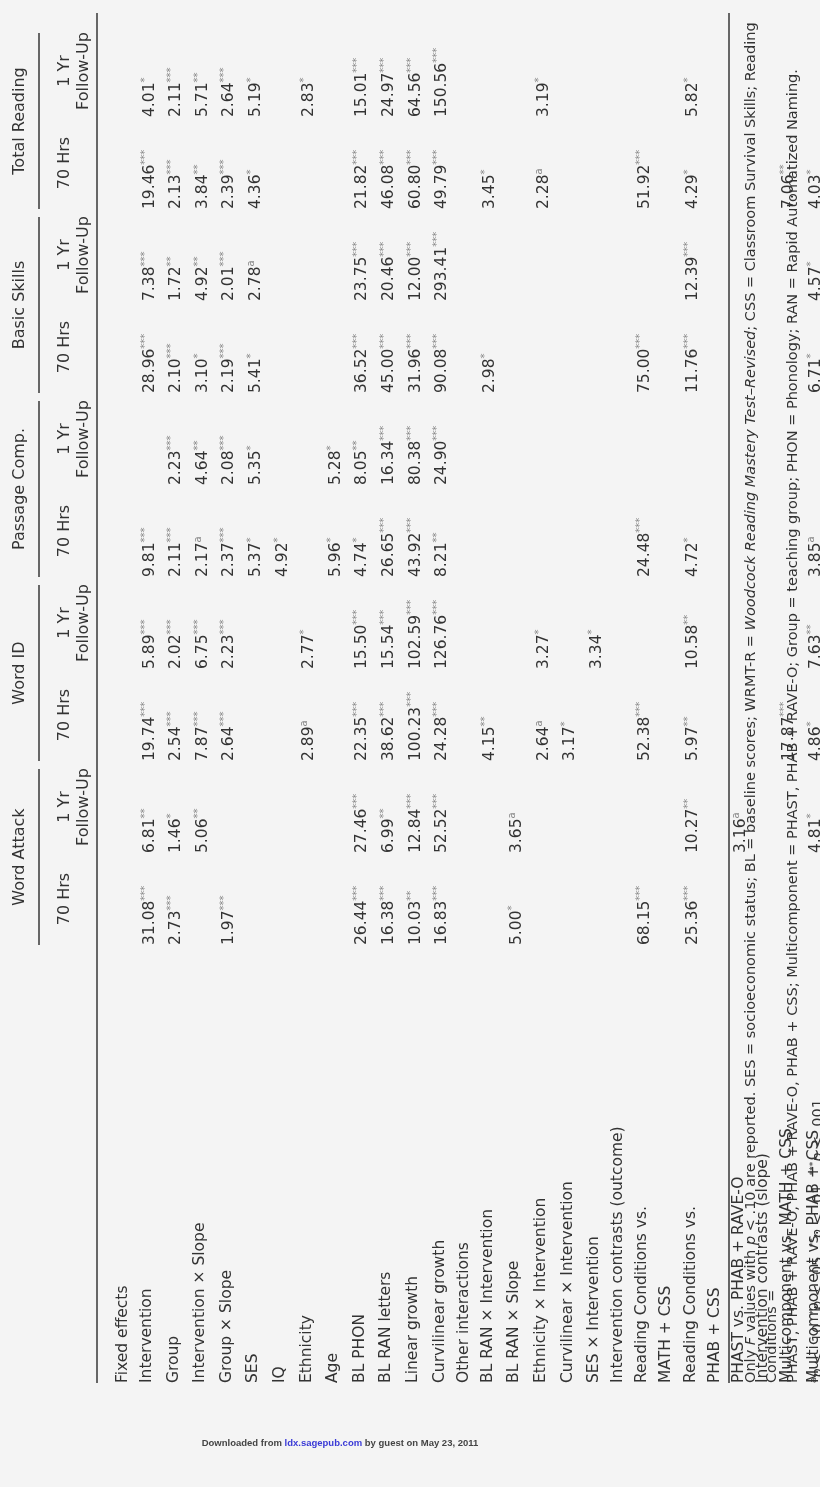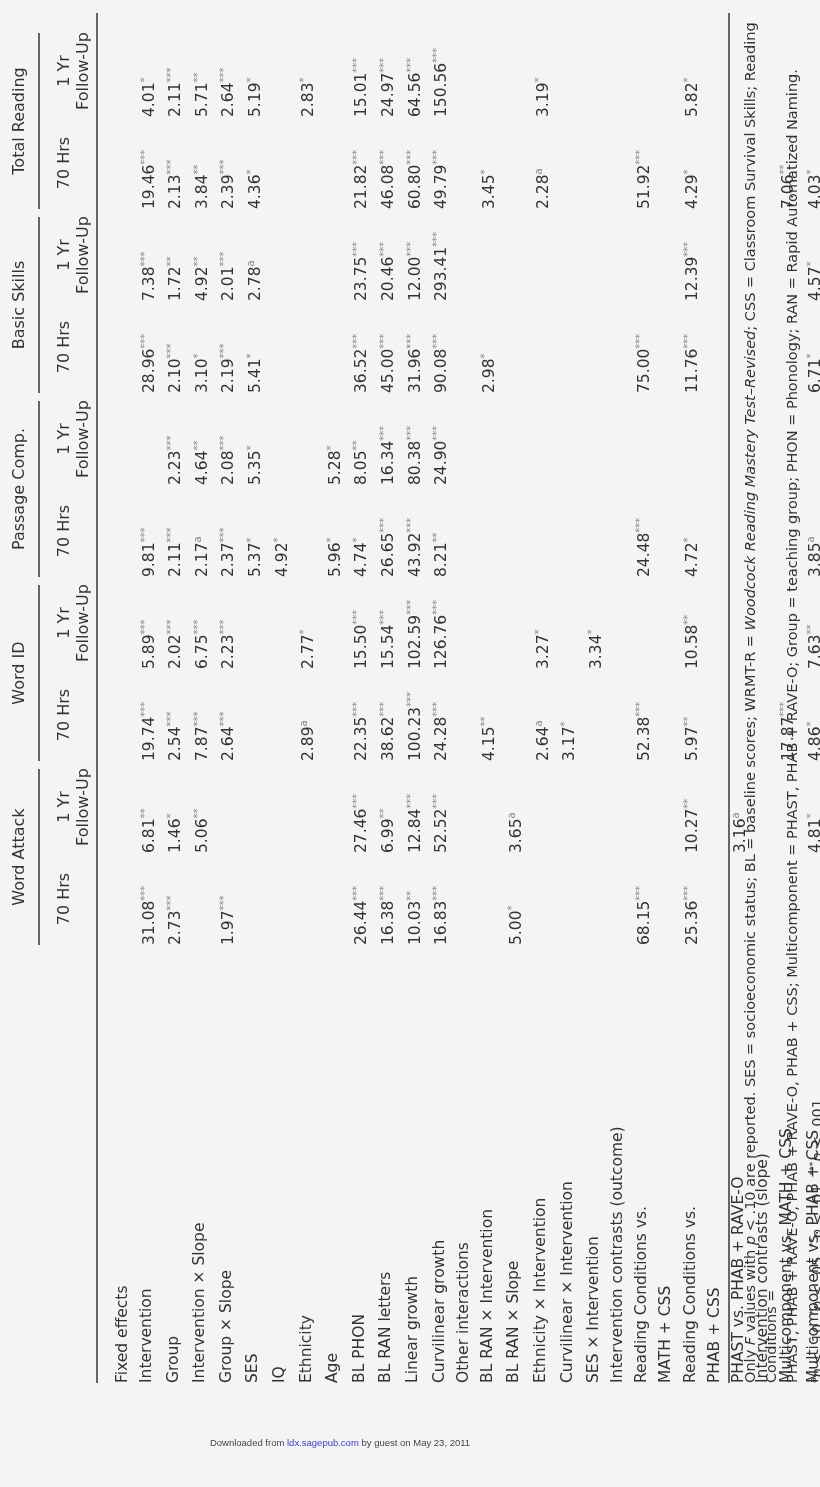--- a/index.html
+++ b/index.html
@@ -27,21 +27,21 @@
   .lab0 { padding-left: 0; }
   .lab1 { padding-left: 14px; }
   .lab2 { padding-left: 28px; }
   .val { text-align: left; font-size: 15.5px; }
   .val sup { font-size: 10px; color: #888; vertical-align: 6px; }
   .notes {
     position: absolute; left: 0; top: 740px; width: 1370px; font-size: 14.5px; line-height: 21px; color: #333;
   }
   .footer {
     position: absolute; left: 0; width: 680px; top: 1437px; text-align: center;
-    font-family: "Liberation Sans", sans-serif; font-size: 9.5px; color: #444;
+    font-family: "Liberation Sans", sans-serif; font-size: 9.5px; color: #444; font-weight: bold;
   }
   .footer a { color: #3a3ad6; text-decoration: none; }
 </style>
 </head>
 <body>
 
 <div class="rot">
   <div class="topline"></div>
   <table class="ft" id="ft" style="position:absolute; left:0; top:0;">
     <thead>

